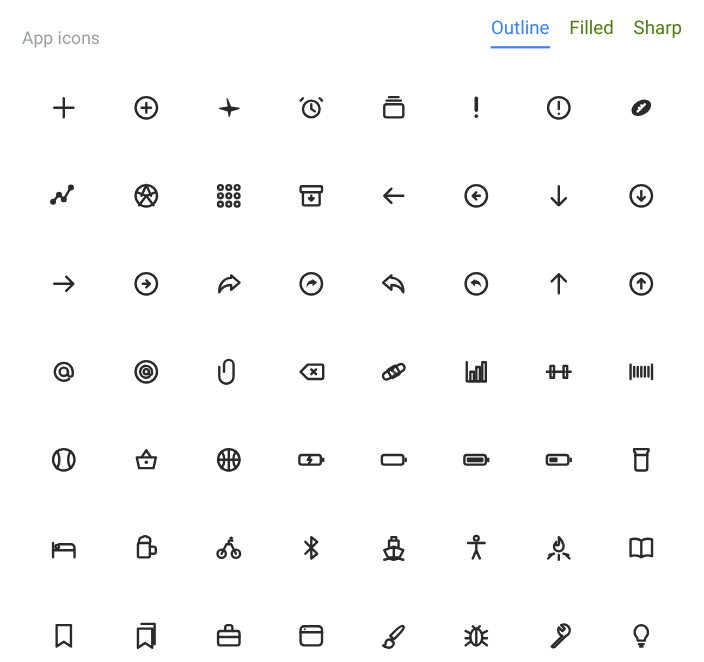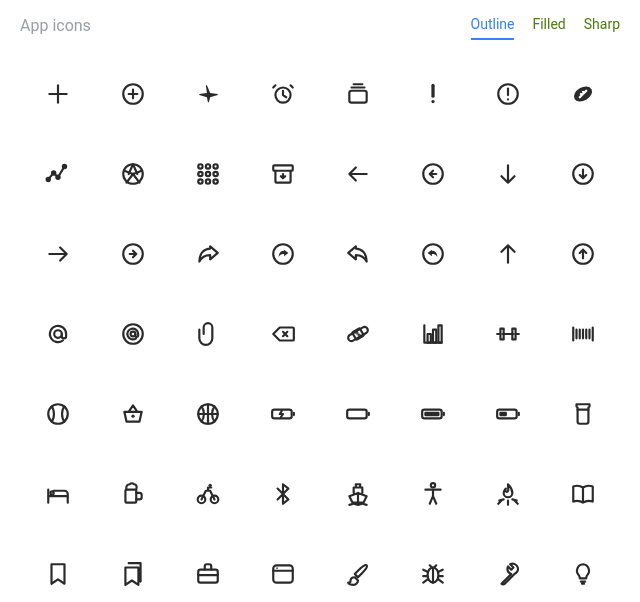--- a/index.html
+++ b/index.html
@@ -7,32 +7,32 @@
     margin: 0;
     padding: 16px 20px;
     font-family: -apple-system, BlinkMacSystemFont, "Segoe UI", Roboto, Helvetica, Arial, sans-serif;
     background: #fff;
     color: #222;
     width: 640px;
   }
   .header {
     display: flex;
     justify-content: space-between;
-    align-items: flex-start;
+    align-items: flex-end;
     margin-bottom: 28px;
   }
   .title {
     font-size: 16px;
     color: #9aa0a6;
     font-weight: 400;
   }
   .tabs {
     display: flex;
     gap: 18px;
-    font-size: 14px;
+    font-size: 17px;
   }
   .tab {
     color: #4d7c0f;
     cursor: pointer;
     padding-bottom: 6px;
   }
   .tab.active {
     color: #3880ff;
     border-bottom: 2px solid #3880ff;
   }

